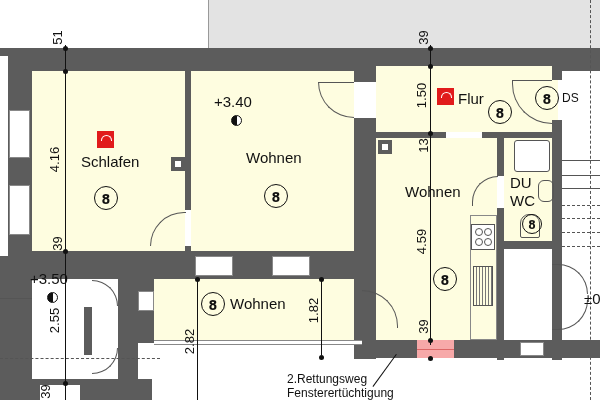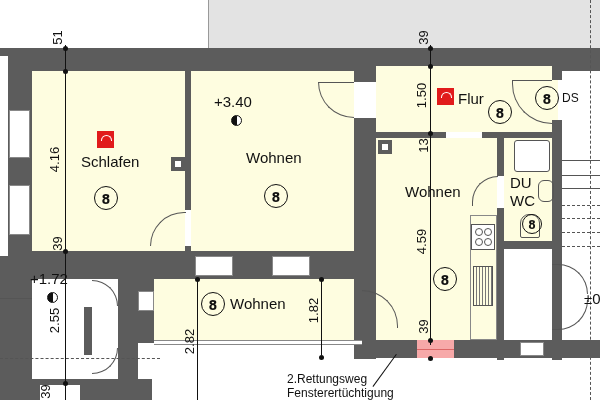--- a/index.html
+++ b/index.html
@@ -175,20 +175,20 @@
 <div class="lbl" style="left:405px;top:183px;">Wohnen</div>
 <div class="circ" style="left:433px;top:267px;">8</div>
 
 <div class="lbl" style="left:510px;top:174px;">DU</div>
 <div class="lbl" style="left:510px;top:192px;">WC</div>
 <div class="circ" style="left:522px;top:214px;width:20px;height:20px;line-height:20px;font-size:12px;">8</div>
 
 <div class="circ" style="left:201px;top:292px;">8</div>
 <div class="lbl" style="left:230px;top:295px;">Wohnen</div>
 
-<div class="lbl" style="left:30px;top:270px;">+1.72</div>
+<div class="lbl" style="left:30px;top:270px;">+3.50</div>
 <div class="abs" style="left:47px;top:292px;width:9px;height:9px;border:1px solid #111;border-radius:50%;background:linear-gradient(90deg,#111 50%,#fff 50%);"></div>
 
 <div class="lbl" style="left:584px;top:290px;">±0</div>
 
 <div class="abs" style="left:396px;top:354px;width:1px;height:40px;background:#111;transform:rotate(36deg);transform-origin:top left;"></div>
 <div class="lbl" style="left:287px;top:372px;font-size:12px;">2.Rettungsweg</div>
 <div class="lbl" style="left:287px;top:386px;font-size:12px;">Fensterertüchtigung</div>
 
 </body></html>

